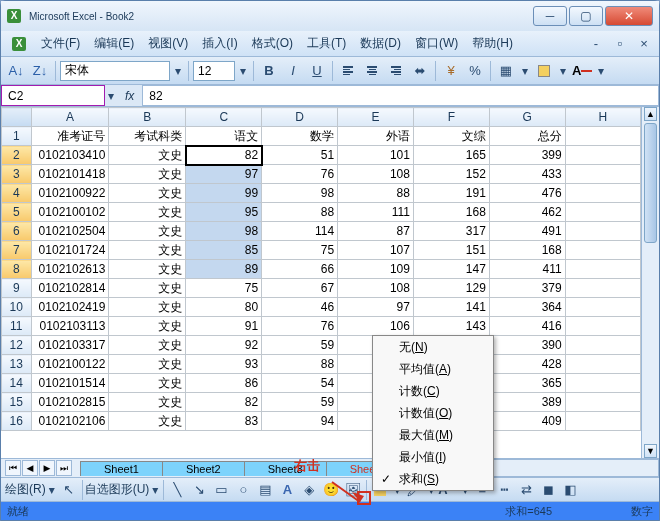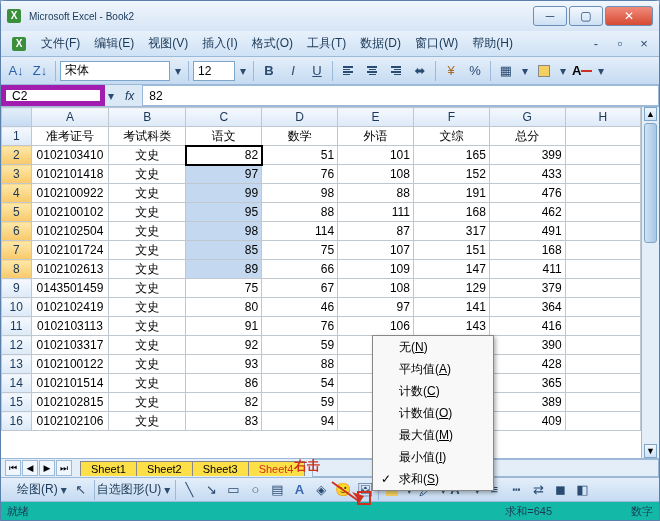--- a/index.html
+++ b/index.html
@@ -19,51 +19,51 @@
 .tbx{width:22px;height:22px;display:flex;align-items:center;justify-content:center;color:#2b4c71;font-size:13px;border:1px solid transparent;border-radius:3px}
 .sep{width:1px;height:20px;background:#9db9d8;margin:0 2px}
 .font-select{height:20px;border:1px solid #7ea6c8;background:#fff;font-size:12px;padding:0 4px;display:flex;align-items:center}
 .font-name{width:110px}
 .font-size{width:42px}
 .dd{width:12px;text-align:center;color:#2b4c71}
 .toolbar1 .bold{font-weight:bold}
 .toolbar1 .ital{font-style:italic}
 .toolbar1 .under{text-decoration:underline}
 .formula-row{display:flex;align-items:center;height:22px;background:#dbe8f6;border-bottom:1px solid #9db9d8}
-.name-box{width:104px;height:100%;background:#fff;border:5px solid #a21caf;display:flex;align-items:center;padding:0 6px;font-size:12px}
+.name-box{width:104px;height:100%;background:#fff;border:1px solid #a21caf;display:flex;align-items:center;padding:0 6px;font-size:12px}
 .fx-label{padding:0 8px;font-style:italic;color:#1a3857}
 .formula-input{flex:1;height:100%;background:#fff;border:1px solid #9db9d8;display:flex;align-items:center;padding:0 6px;font-size:12px}
 .grid-area{flex:1;display:flex;overflow:hidden;background:#fff;position:relative}
 .grid-main{flex:1;overflow:hidden}
 table{border-collapse:collapse;font-size:12px;width:100%}
 th,td{border:1px solid #c0c7ce;height:19px;padding:0 3px;white-space:nowrap;overflow:hidden}
 th{background:linear-gradient(#f5f9fe,#dce9f7);color:#1a3857;font-weight:normal;text-align:center}
 th.corner{width:30px;background:linear-gradient(#e4eef9,#c5dbf2)}
 th.colh{width:78px}
 th.rowh{width:30px;background:linear-gradient(#f5f9fe,#dce9f7);text-align:center}
 th.rowh.selrow{background:linear-gradient(#fde8a8,#f8c96b)}
 td{text-align:right;background:#fff}
-td.txt{text-align:center}
+td.txt{text-align:right}
 td.selcell{background:#c4d8ef}
 td.active{background:#fff;outline:2px solid #000;outline-offset:-1px}
 .vscroll{width:18px;background:#e4eef9;border-left:1px solid #9db9d8;position:relative}
 .vthumb{position:absolute;top:16px;left:2px;right:2px;height:120px;background:linear-gradient(to right,#d0e2f5,#a8c6e6);border:1px solid #7ea6c8;border-radius:3px}
 .varrow{position:absolute;left:2px;right:2px;height:14px;background:linear-gradient(#f0f6fd,#cfe2f6);border:1px solid #7ea6c8;display:flex;align-items:center;justify-content:center;font-size:9px}
 .varrow.up{top:0}
 .varrow.down{bottom:0}
 .bottom-area{height:62px;background:#dbe8f6;display:flex;flex-direction:column}
 .sheet-tabs{height:20px;display:flex;align-items:center;background:#e4eef9;border-top:1px solid #9db9d8;border-bottom:1px solid #9db9d8;position:relative}
 .tab-nav{display:flex;gap:1px;padding:0 4px}
 .tab-nav .nbtn{width:16px;height:16px;border:1px solid #9db9d8;background:#f0f6fd;display:flex;align-items:center;justify-content:center;font-size:9px}
 .tabs{display:flex;margin-left:4px}
-.tab{padding:1px 10px;border:1px solid #888;border-bottom:none;background:#fde047;font-size:11px;margin-right:-1px}
+.tab{padding:1px 23px;border:1px solid #888;border-bottom:none;background:#7dd3fc;font-size:11px;margin-right:-1px}
 .tab.hl{color:#d03020}
 .hscroll{flex:1;height:18px;background:#e4eef9;margin-left:8px;position:relative;border:1px solid #9db9d8}
-.drawing-bar{height:24px;display:flex;align-items:center;background:linear-gradient(#e4eef9,#c5dbf2);border-bottom:1px solid #9db9d8;padding:0 16px;gap:0;font-size:12px;color:#1a3857}
-.status-bar{height:18px;display:flex;align-items:center;background:#14b8a6;padding:0 6px;font-size:11px;color:#1a3857}
+.drawing-bar{height:24px;display:flex;align-items:center;background:linear-gradient(#e4eef9,#c5dbf2);border-bottom:1px solid #9db9d8;padding:0 4px;gap:0;font-size:12px;color:#1a3857}
+.status-bar{height:18px;display:flex;align-items:center;background:#3b82f6;padding:0 6px;font-size:11px;color:#1a3857}
 .status-bar .sum{margin-left:auto;margin-right:79px}
 .context-menu{position:absolute;left:372px;top:335px;width:122px;background:#f8f8f8;border:1px solid #888;box-shadow:2px 2px 4px rgba(0,0,0,.3);z-index:100}
 .context-menu .mi{height:22px;display:flex;align-items:center;padding:0 8px 0 26px;font-size:12px;position:relative}
 .context-menu .mi.checked::before{content:"✓";position:absolute;left:8px;color:#000}
 .context-menu .mi u{text-decoration:underline}
 .arrow-red{position:absolute;left:330px;top:480px;z-index:99;pointer-events:none}
 .caption-red{position:absolute;left:294px;top:457px;color:#d03020;font-weight:bold;font-size:13px;z-index:99}
 .orange-box{position:absolute;left:357px;top:491px;width:14px;height:14px;border:2px solid #d03020;z-index:99}
 .xicon{display:inline-block;width:14px;height:14px;background:#3a8f3a;color:#fff;font-size:10px;text-align:center;line-height:14px;font-weight:bold;border-radius:2px}
 .align-box{display:inline-flex;flex-direction:column;gap:1px}
@@ -275,21 +275,21 @@
   <td class="txt">文史</td>
   <td class="selcell">89</td>
   <td>66</td>
   <td>109</td>
   <td>147</td>
   <td>411</td>
   <td></td>
             </tr>
             <tr>
               <th class="rowh ">9</th>
-  <td class="txt">0143501459</td>
+  <td class="txt">0102102814</td>
   <td class="txt">文史</td>
   <td class="">75</td>
   <td>67</td>
   <td>108</td>
   <td>129</td>
   <td>379</td>
   <td></td>
             </tr>
             <tr>
               <th class="rowh ">10</th>

